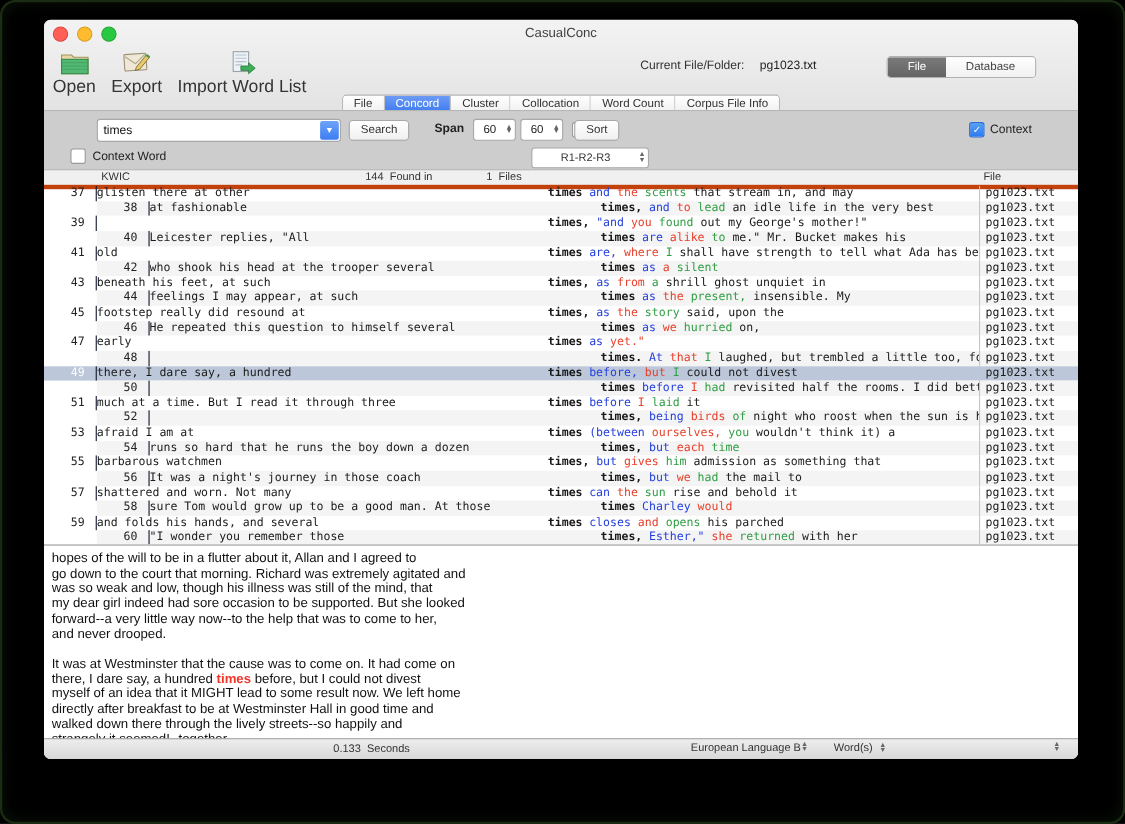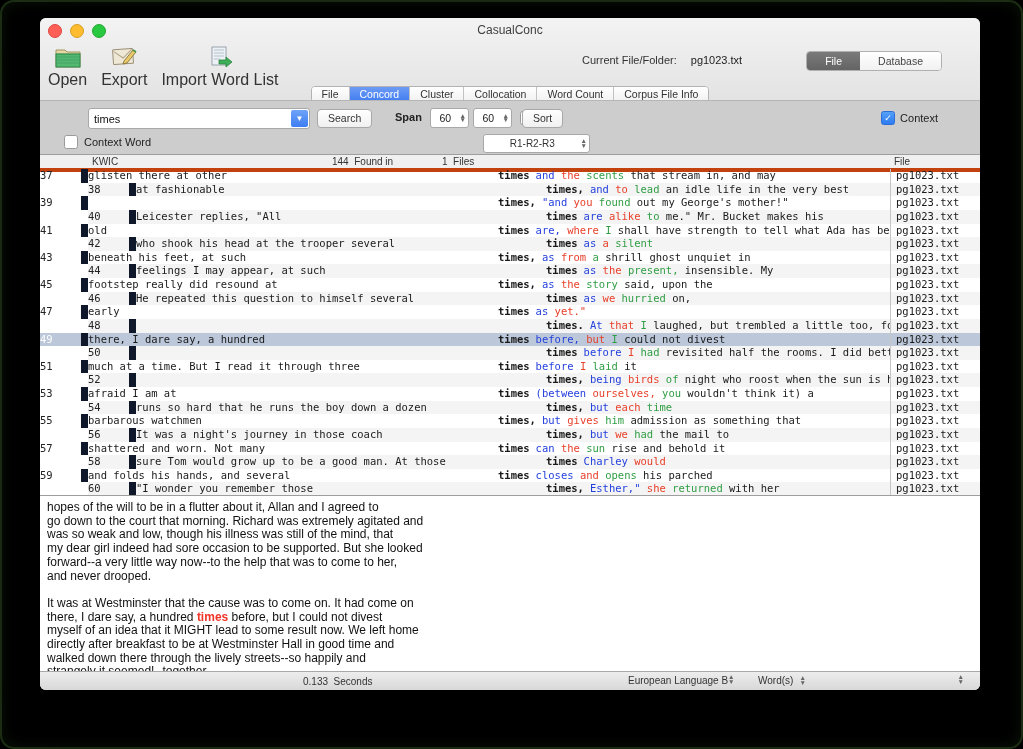--- a/index.html
+++ b/index.html
@@ -111,21 +111,21 @@
   .t-head .h-files{position:absolute;left:402px;top:1px;white-space:pre;}
   .t-head .h-file{position:absolute;left:854px;top:1px;}
   .t-body{position:absolute;top:14px;bottom:0;left:0;right:0;overflow:hidden;}
   .t-row{
     display:grid;grid-template-columns:48px 1fr 90px;height:13.64px;
     font-family:"DejaVu Sans Mono",monospace;font-size:10.5px;line-height:13.6px;color:#1a1a1a;
   }
   .t-row.alt{background:#f4f4f4;margin-left:48px;}
   .t-row.selected{background:#bcc8da;}
   .t-row.selected .c-num{color:#fdfdfd;}
-  .c-num{padding-right:10px;border-right:7px solid #0f172a;color:#222;}
+  .c-num{text-align:right;padding-right:10px;border-right:1px solid #0f172a;color:#222;}
   .c-kwic{display:flex;overflow:hidden;white-space:pre;}
   .lctx{width:404px;flex:none;text-align:left;overflow:hidden;}
   .kw{font-weight:bold;padding:0 6px;}
   .rctx{flex:1;overflow:hidden;}
   .c-file{border-left:1px solid #c6c6c6;padding-left:5px;overflow:hidden;}
   .seg-b{color:#2440dd;} .seg-r{color:#e8402a;} .seg-g{color:#2f9e44;} .seg-k{color:#1a1a1a;}
   
   .ctx-panel{
     position:absolute;left:0;right:0;bottom:18px;height:177px;background:#fff;
     border-top:1px solid #9e9e9e;padding:5px 8px 0 7px;box-sizing:border-box;

